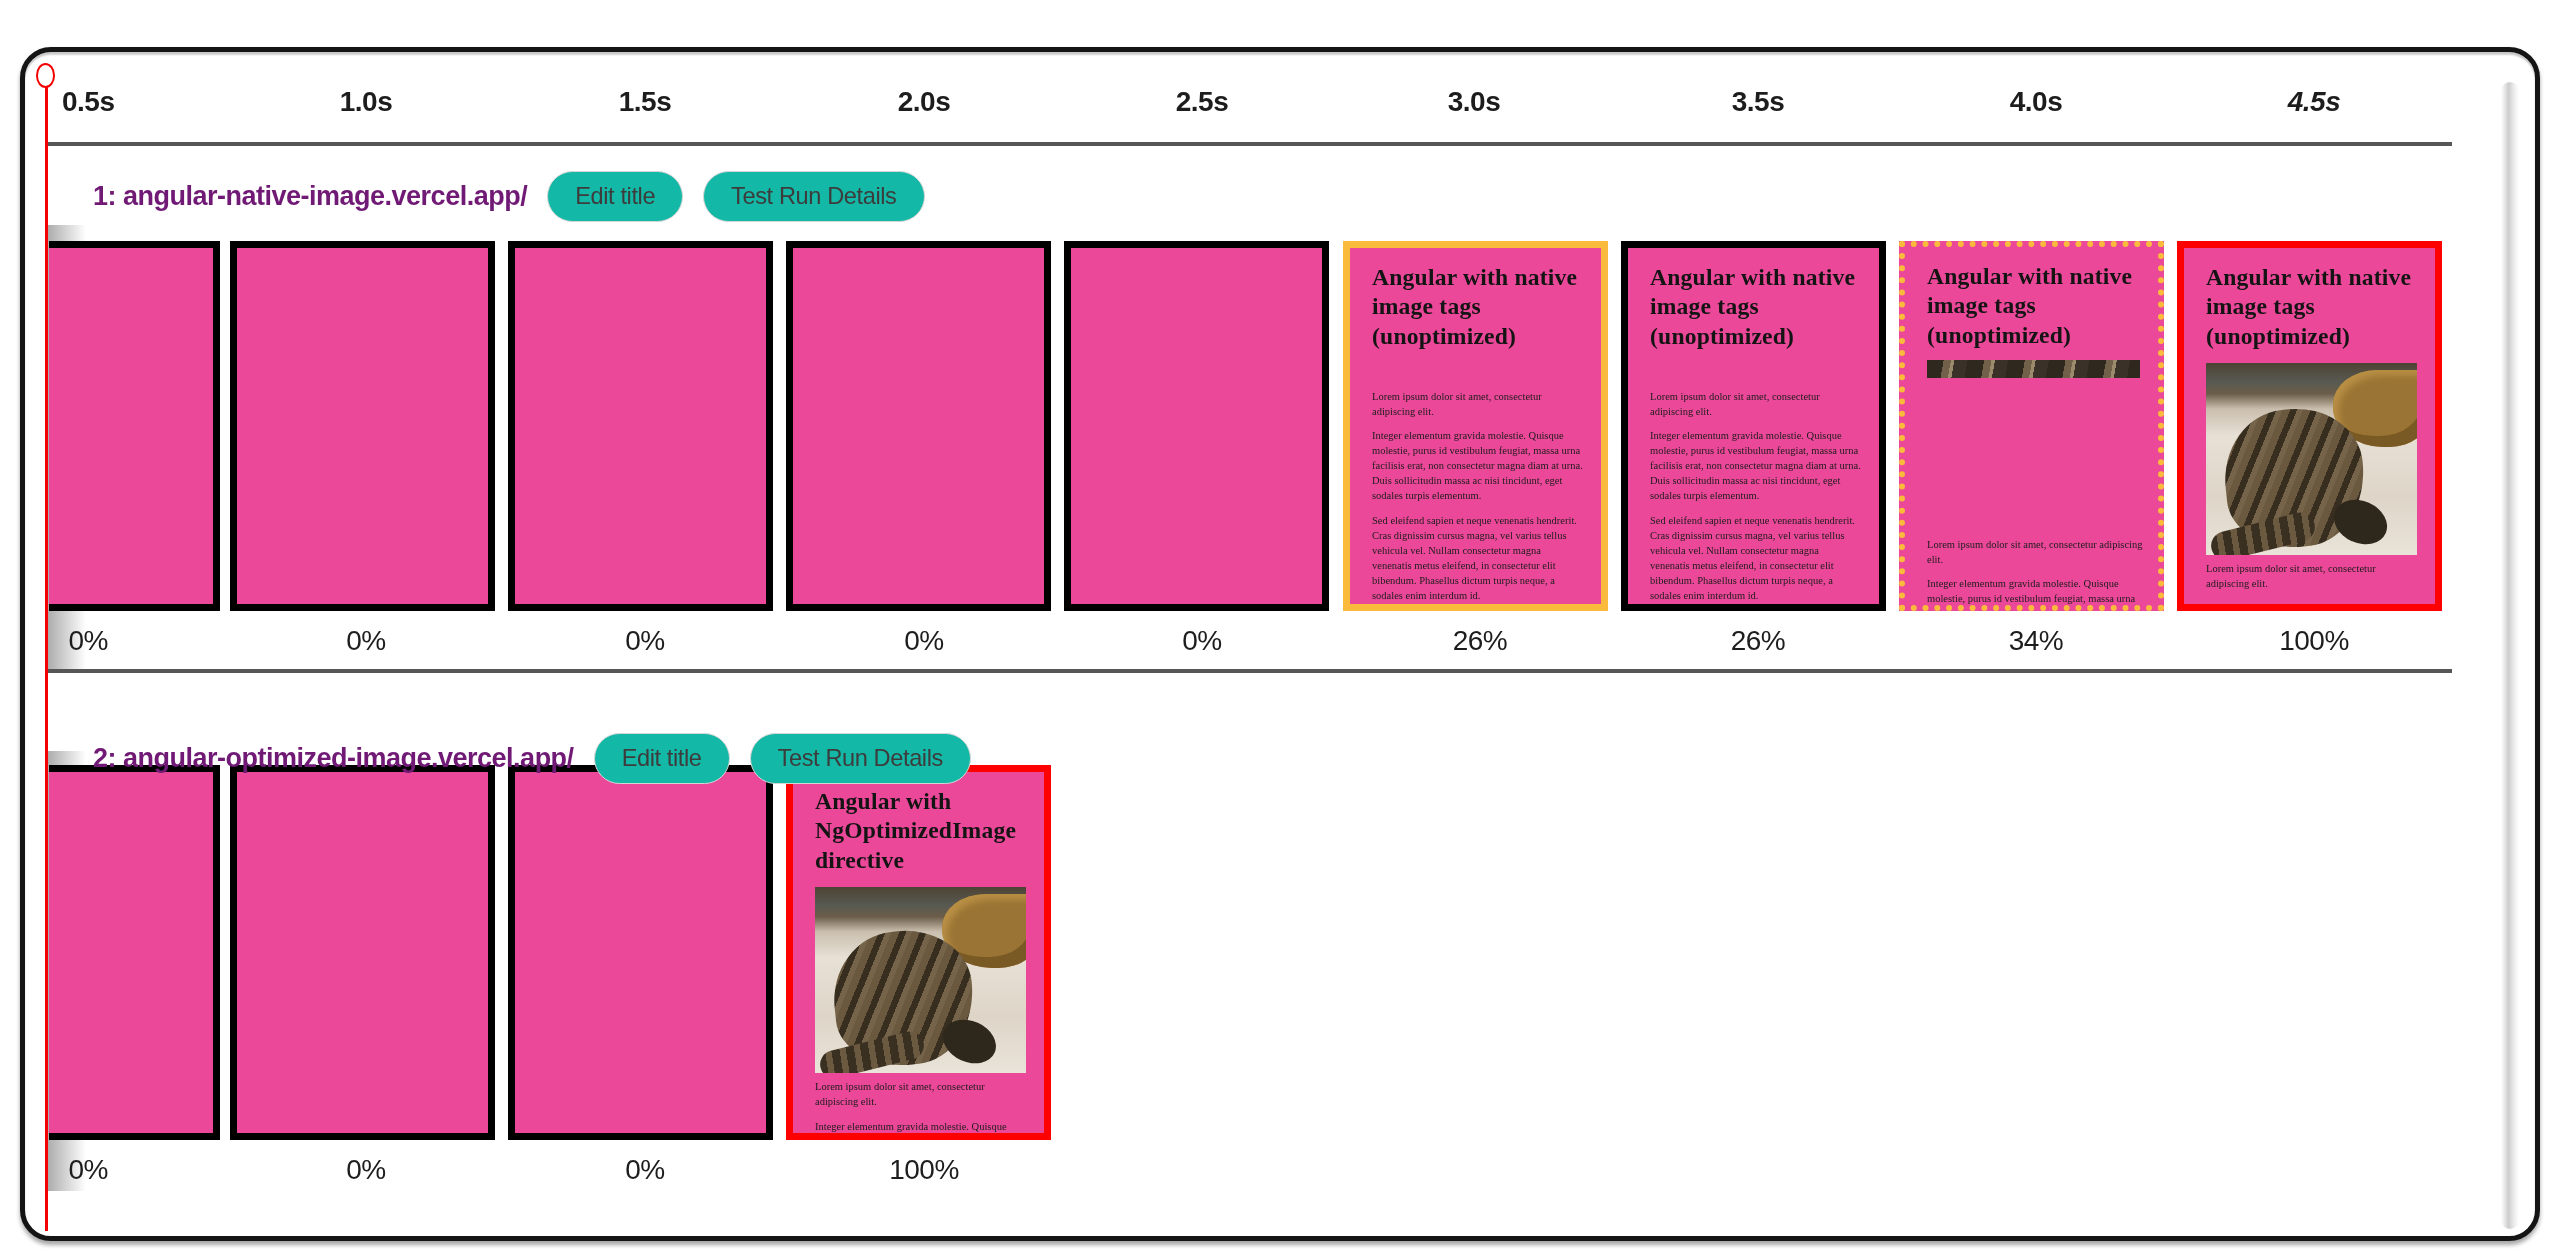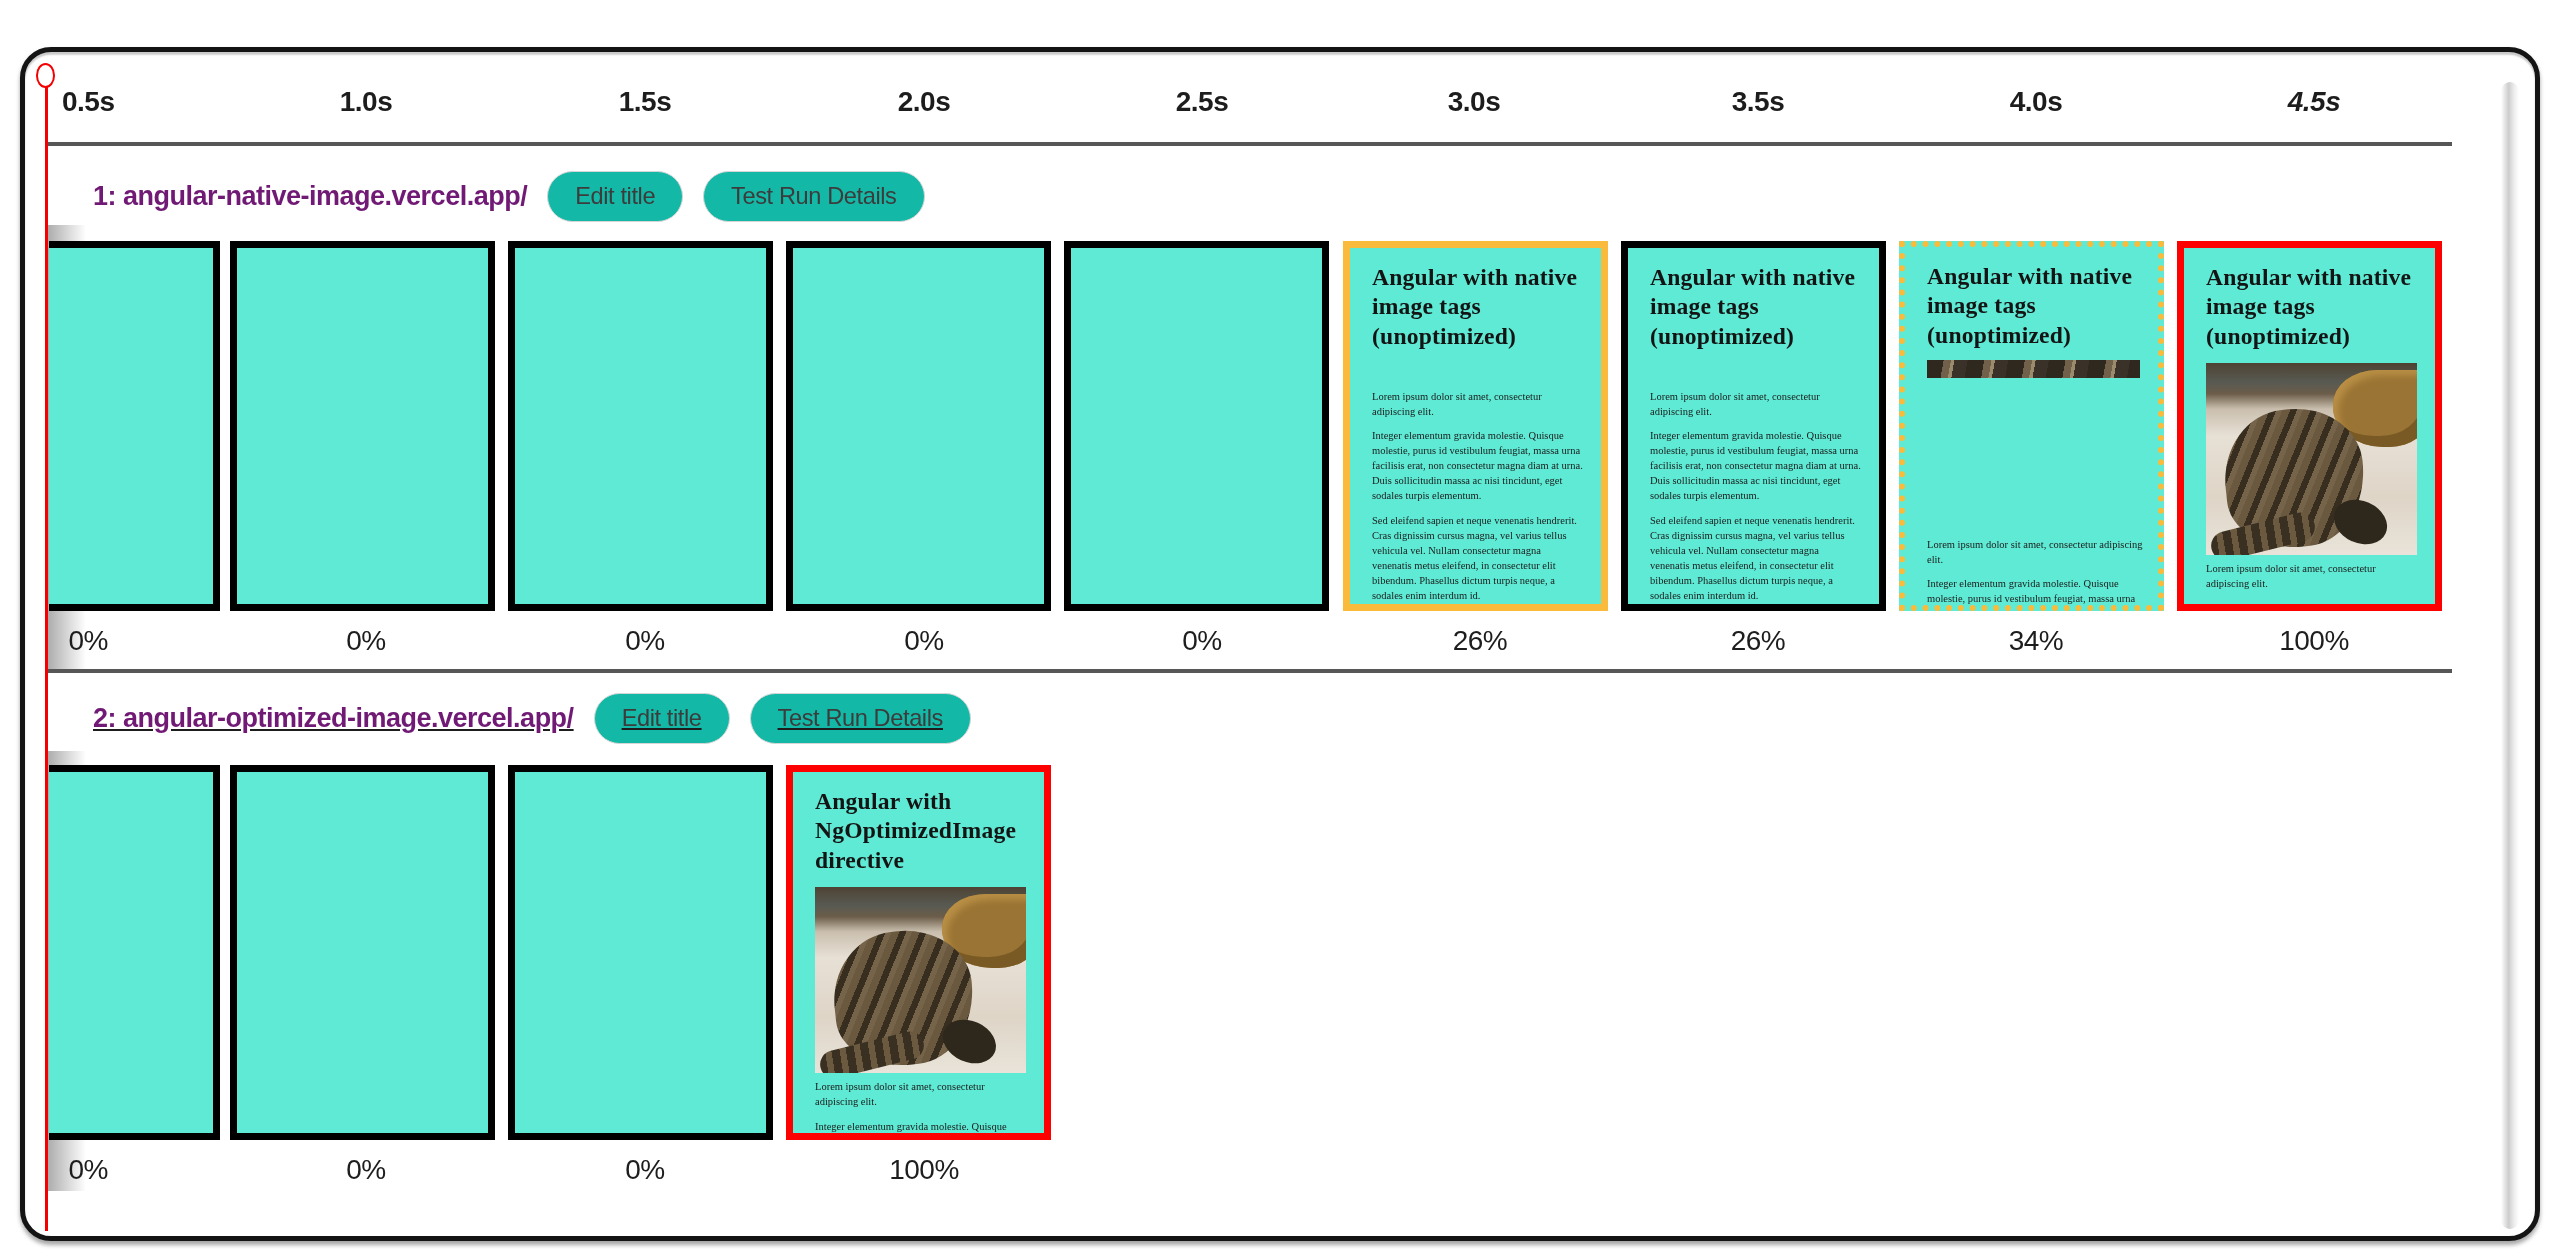--- a/index.html
+++ b/index.html
@@ -28,21 +28,21 @@
     height:51px;padding:0 27px;border:1.8px solid #d6d6d6;border-radius:26px;background:#14b8a6;
     font-family:"Liberation Sans",sans-serif;font-size:23.6px;color:#3c3c3c;letter-spacing:-0.4px;
     display:flex;align-items:center;white-space:nowrap;cursor:pointer;box-sizing:border-box;
   }
   
   .lshadow{position:absolute;left:48px;width:38px;background:linear-gradient(to right,rgba(105,105,105,.55),rgba(255,255,255,0));z-index:0;}
   .vscroll{position:absolute;left:2501px;top:82px;width:18px;height:1147px;border-radius:9px;
     background:linear-gradient(to right,#ffffff 0%,#cdcdcd 42%,#ececec 72%,#ffffff 100%);z-index:1;}
   
   .frame{
-    position:absolute;width:265px;border:7.3px solid #000;background:#5eead4;
+    position:absolute;width:265px;border:7.3px solid #000;background:#ec4899;
     box-sizing:border-box;overflow:hidden;z-index:2;cursor:pointer;
   }
   .r1{top:241px;height:370px;}
   .r2{top:765px;height:375px;}
   .clip{left:49px;width:171px;border-left:none;}
   .gold{border-color:#fabb3c;}
   .gold-dotted{border:6.4px dotted #fabb3c;}
   .red{border-color:#fe0000;}
   
   .pct{position:absolute;width:200px;text-align:center;font-size:28px;letter-spacing:-0.5px;color:#1d1d1d;}
@@ -166,21 +166,21 @@
   <span class="pct pr1" style="left:545px;">0%</span>
   <span class="pct pr1" style="left:824px;">0%</span>
   <span class="pct pr1" style="left:1102px;">0%</span>
   <span class="pct pr1" style="left:1380px;">26%</span>
   <span class="pct pr1" style="left:1658px;">26%</span>
   <span class="pct pr1" style="left:1936px;">34%</span>
   <span class="pct pr1" style="left:2214px;">100%</span>
 
   <div class="sep" style="top:669px;"></div>
 
-  <div class="run-head" style="top:692px;text-decoration:underline;">
+  <div class="run-head" style="top:732px;">
     <span class="run-title">2: angular-optimized-image.vercel.app/</span>
     <button class="pill">Edit title</button>
     <button class="pill">Test Run Details</button>
   </div>
 
   <div class="frame r2 clip"></div>
   <div class="frame r2" style="left:230px;"></div>
   <div class="frame r2" style="left:508px;"></div>
 
   <div class="frame r2 red" style="left:786px;">

